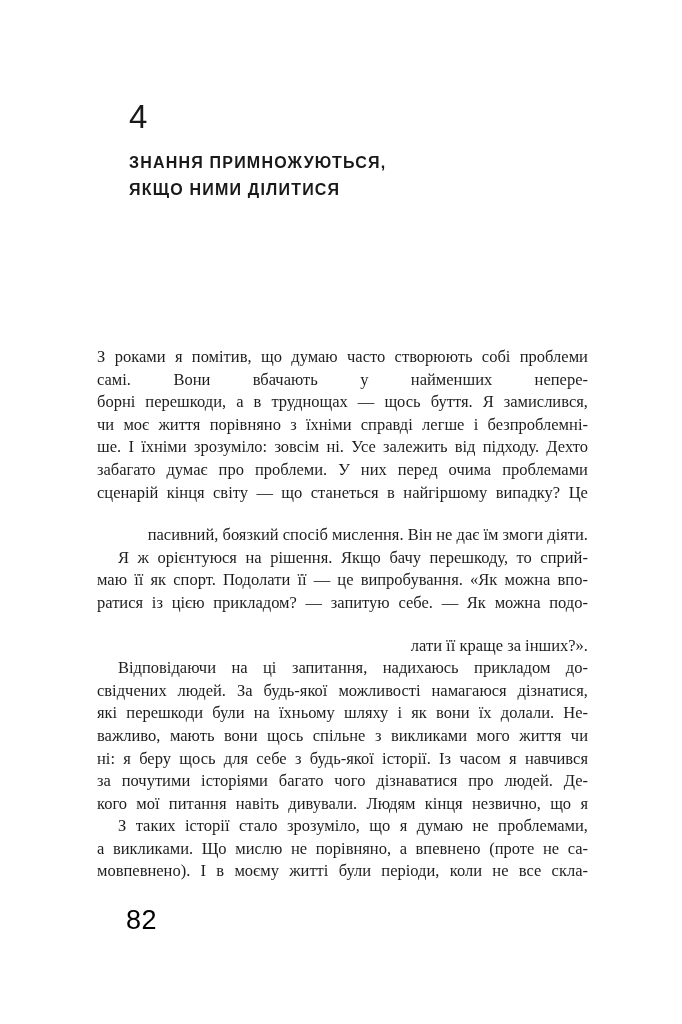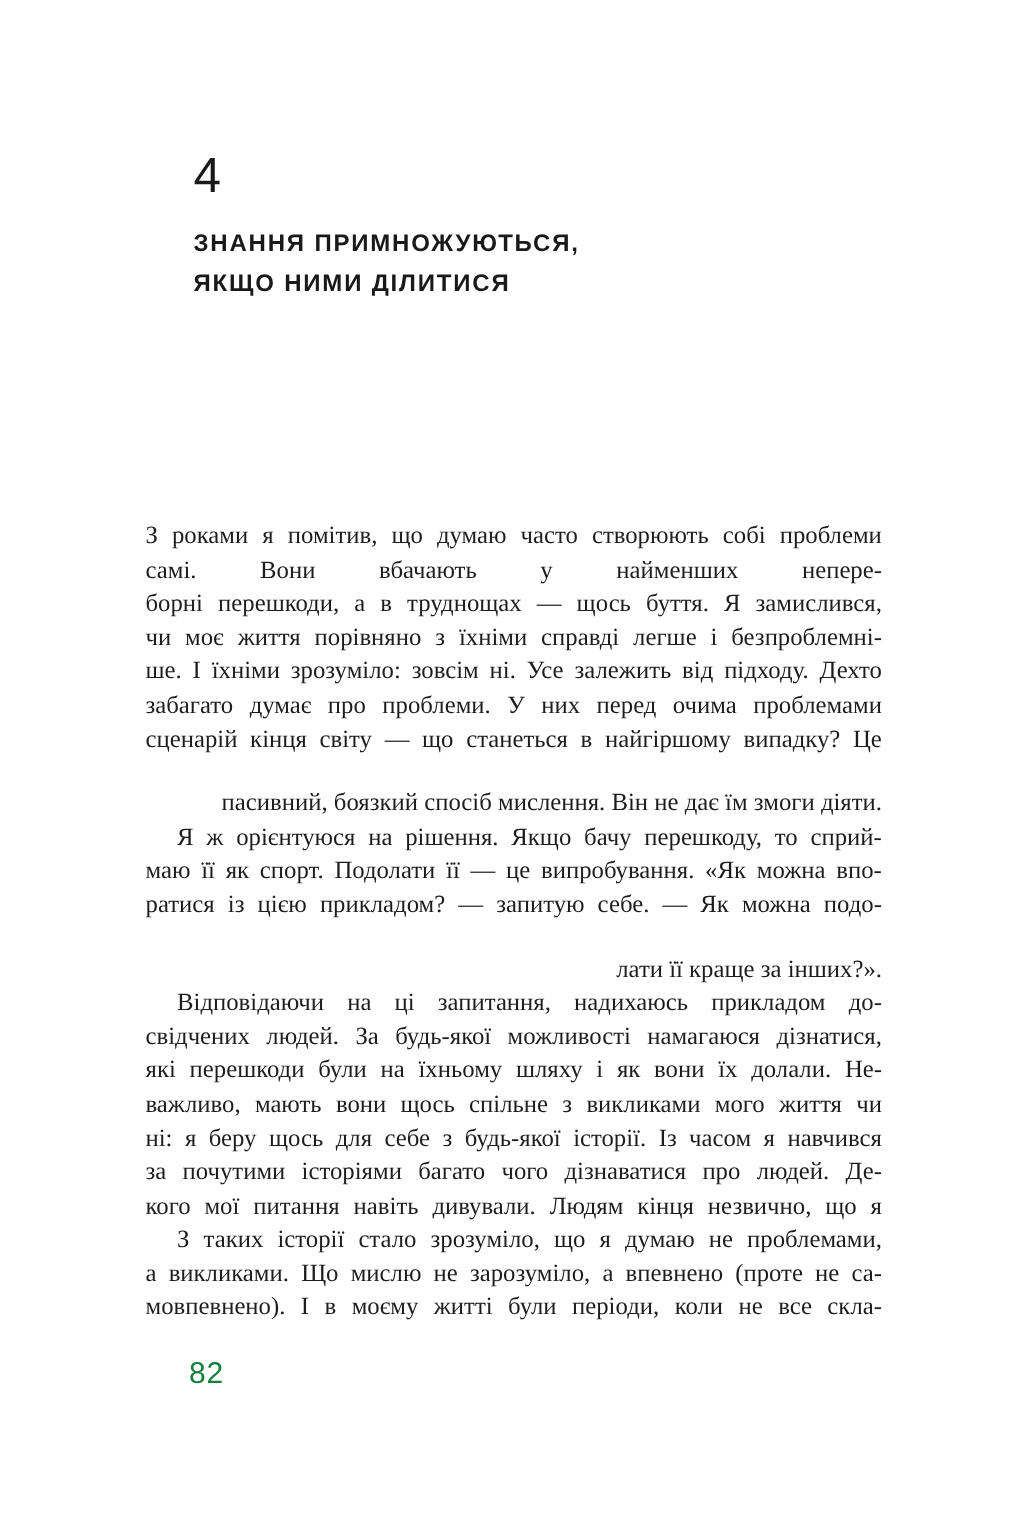--- a/index.html
+++ b/index.html
@@ -55,24 +55,24 @@
   .line.last {
     display: block;
     text-align: right;
     margin-top: 20px;
   }
   .page-number {
     position: absolute;
     left: 126px;
     top: 905px;
     font-family: "Liberation Sans", sans-serif;
-    font-size: 20px;
+    font-size: 27px;
     font-weight: 400;
     letter-spacing: 0.5px;
-    color: #15803d;
+    color: #000000;
   }
 </style>
 </head>
 <body>
 
 <div class="page">
 
   <div class="chapter-header">
     <div class="chapter-number">4</div>
     <div class="chapter-title">
@@ -95,19 +95,19 @@
       <div class="line"><span>ратися</span><span>із</span><span>цією</span><span>прикладом?</span><span>—</span><span>запитую</span><span>себе.</span><span>—</span><span>Як</span><span>можна</span><span>подо-</span></div>
       <div class="line last">лати її краще за інших?».</div>
       <div class="line indent"><span>Відповідаючи</span><span>на</span><span>ці</span><span>запитання,</span><span>надихаюсь</span><span>прикладом</span><span>до-</span></div>
       <div class="line"><span>свідчених</span><span>людей.</span><span>За</span><span>будь-якої</span><span>можливості</span><span>намагаюся</span><span>дізнатися,</span></div>
       <div class="line"><span>які</span><span>перешкоди</span><span>були</span><span>на</span><span>їхньому</span><span>шляху</span><span>і</span><span>як</span><span>вони</span><span>їх</span><span>долали.</span><span>Не-</span></div>
       <div class="line"><span>важливо,</span><span>мають</span><span>вони</span><span>щось</span><span>спільне</span><span>з</span><span>викликами</span><span>мого</span><span>життя</span><span>чи</span></div>
       <div class="line"><span>ні:</span><span>я</span><span>беру</span><span>щось</span><span>для</span><span>себе</span><span>з</span><span>будь-якої</span><span>історії.</span><span>Із</span><span>часом</span><span>я</span><span>навчився</span></div>
       <div class="line"><span>за</span><span>почутими</span><span>історіями</span><span>багато</span><span>чого</span><span>дізнаватися</span><span>про</span><span>людей.</span><span>Де-</span></div>
       <div class="line"><span>кого</span><span>мої</span><span>питання</span><span>навіть</span><span>дивували.</span><span>Людям</span><span>кінця</span><span>незвично,</span><span>що</span><span>я</span></div>
       <div class="line indent"><span>З</span><span>таких</span><span>історії</span><span>стало</span><span>зрозуміло,</span><span>що</span><span>я</span><span>думаю</span><span>не</span><span>проблемами,</span></div>
-      <div class="line"><span>а</span><span>викликами.</span><span>Що</span><span>мислю</span><span>не</span><span>зарозуміло,</span><span>а</span><span>впевнено</span><span>(проте</span><span>не</span><span>са-</span></div>
+      <div class="line"><span>а</span><span>викликами.</span><span>Що</span><span>мислю</span><span>не</span><span>порівняно,</span><span>а</span><span>впевнено</span><span>(проте</span><span>не</span><span>са-</span></div>
       <div class="line"><span>мовпевнено).</span><span>І</span><span>в</span><span>моєму</span><span>житті</span><span>були</span><span>періоди,</span><span>коли</span><span>не</span><span>все</span><span>скла-</span></div>
     </div>
 
   <div class="page-number">82</div>
 
 </div>
 
 </body></html>

